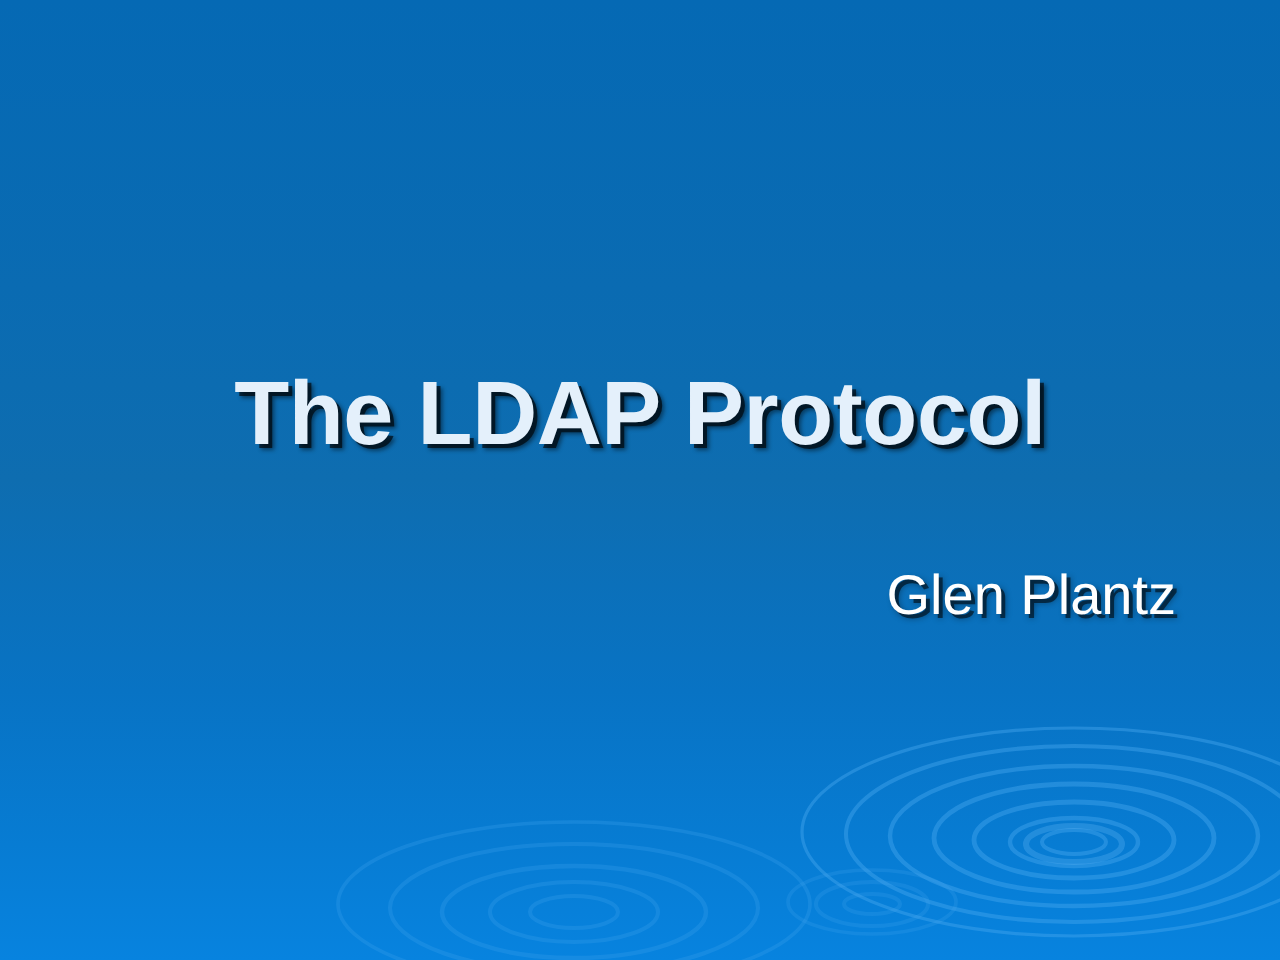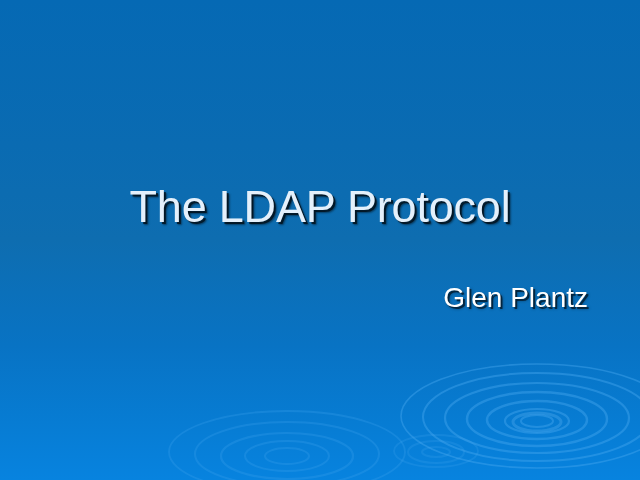--- a/index.html
+++ b/index.html
@@ -42,21 +42,21 @@
     position: absolute;
     left: 0;
     top: 182px;
     width: 640px;
     text-align: center;
   }
   #title {
     display: inline-block;
     font-family: "Liberation Sans", sans-serif;
     font-size: 45px;
-    font-weight: normal;
+    font-weight: bold;
     line-height: 50px;
     letter-spacing: -0.2px;
     color: #e4f0fb;
     text-shadow:
        2px 2px 0   rgba(0,0,0,0.62),
        3px 3px 2px rgba(0,0,0,0.45);
     white-space: nowrap;
   }
 
   

